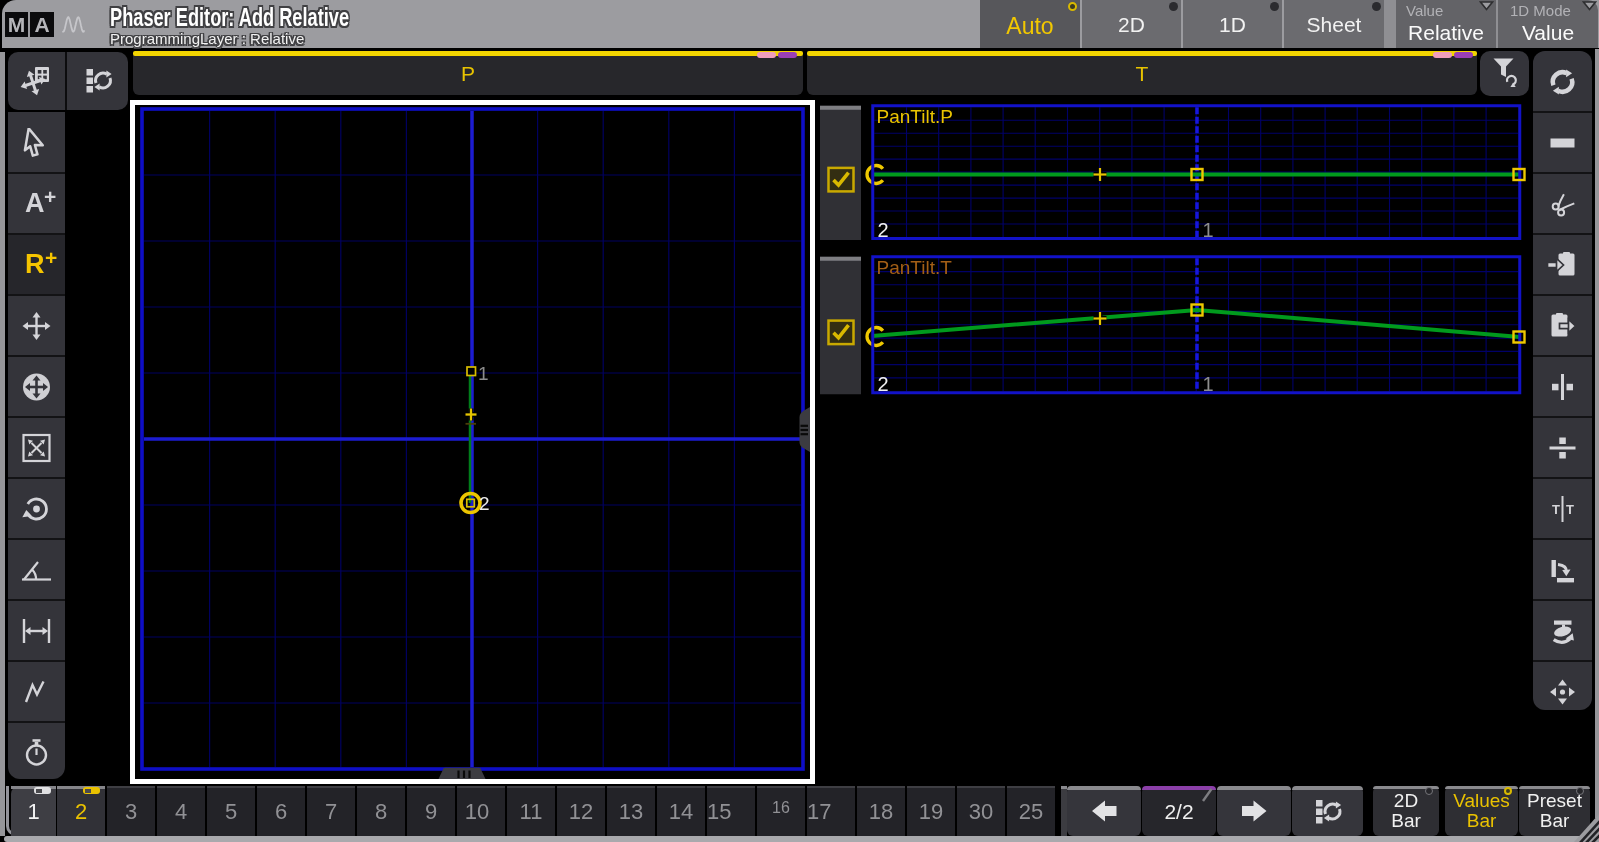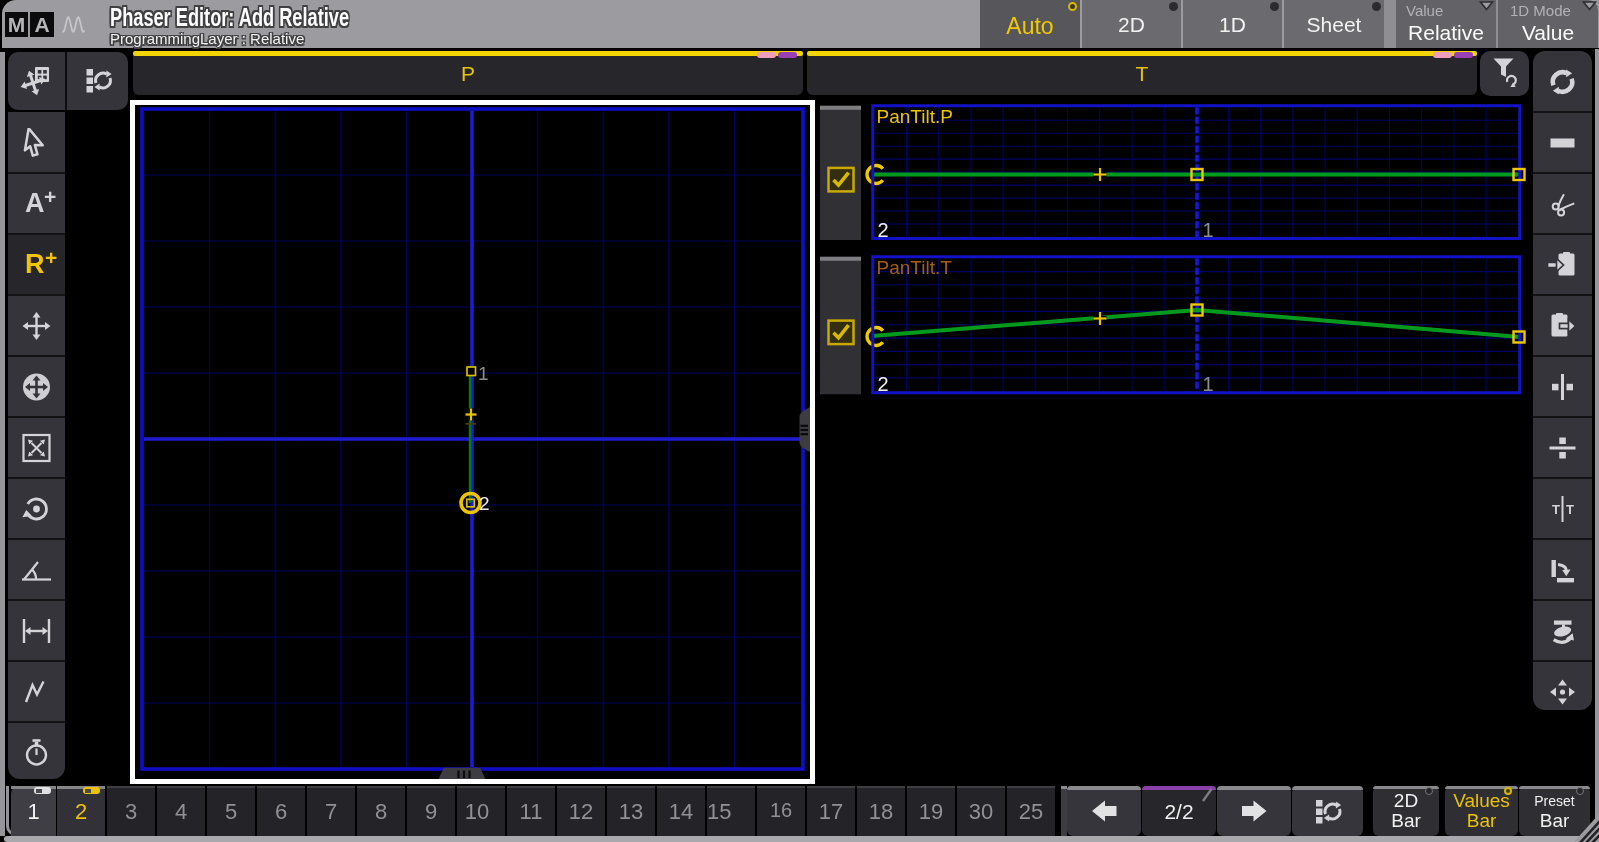--- a/index.html
+++ b/index.html
@@ -467,24 +467,24 @@
 <div style="position:absolute;left:607px;top:786px;width:48px;height:2px;background:#3e3e43"></div>
 <div style="position:absolute;left:607px;top:799px;font-size:22px;color:#919195;white-space:nowrap;transform:translateZ(0);width:48px;text-align:center;">13</div>
 <div style="position:absolute;left:657px;top:786px;width:48px;height:50px;background:#232328;border-radius:0"></div>
 <div style="position:absolute;left:657px;top:786px;width:48px;height:2px;background:#3e3e43"></div>
 <div style="position:absolute;left:657px;top:799px;font-size:22px;color:#919195;white-space:nowrap;transform:translateZ(0);width:48px;text-align:center;">14</div>
 <div style="position:absolute;left:707px;top:786px;width:48px;height:50px;background:#232328;border-radius:0"></div>
 <div style="position:absolute;left:707px;top:786px;width:48px;height:2px;background:#3e3e43"></div>
 <div style="position:absolute;left:707px;top:799px;font-size:22px;color:#919195;white-space:nowrap;transform:translateZ(0);width:48px;">15</div>
 <div style="position:absolute;left:757px;top:786px;width:48px;height:50px;background:#232328;border-radius:0"></div>
 <div style="position:absolute;left:757px;top:786px;width:48px;height:2px;background:#3e3e43"></div>
-<div style="position:absolute;left:757px;top:799px;font-size:20px;color:#919195;white-space:nowrap;transform:translateZ(0);width:48px;text-align:center;">16</div>
+<div style="position:absolute;left:757px;top:799px;font-size:16px;color:#919195;white-space:nowrap;transform:translateZ(0);width:48px;text-align:center;">16</div>
 <div style="position:absolute;left:807px;top:786px;width:48px;height:50px;background:#232328;border-radius:0"></div>
 <div style="position:absolute;left:807px;top:786px;width:48px;height:2px;background:#3e3e43"></div>
-<div style="position:absolute;left:807px;top:799px;font-size:22px;color:#919195;white-space:nowrap;transform:translateZ(0);width:48px;text-align:center;">17</div>
+<div style="position:absolute;left:807px;top:799px;font-size:22px;color:#919195;white-space:nowrap;transform:translateZ(0);width:48px;">17</div>
 <div style="position:absolute;left:857px;top:786px;width:48px;height:50px;background:#232328;border-radius:0"></div>
 <div style="position:absolute;left:857px;top:786px;width:48px;height:2px;background:#3e3e43"></div>
 <div style="position:absolute;left:857px;top:799px;font-size:22px;color:#919195;white-space:nowrap;transform:translateZ(0);width:48px;text-align:center;">18</div>
 <div style="position:absolute;left:907px;top:786px;width:48px;height:50px;background:#232328;border-radius:0"></div>
 <div style="position:absolute;left:907px;top:786px;width:48px;height:2px;background:#3e3e43"></div>
 <div style="position:absolute;left:907px;top:799px;font-size:22px;color:#919195;white-space:nowrap;transform:translateZ(0);width:48px;text-align:center;">19</div>
 <div style="position:absolute;left:957px;top:786px;width:48px;height:50px;background:#232328;border-radius:0"></div>
 <div style="position:absolute;left:957px;top:786px;width:48px;height:2px;background:#3e3e43"></div>
 <div style="position:absolute;left:957px;top:799px;font-size:22px;color:#919195;white-space:nowrap;transform:translateZ(0);width:48px;text-align:center;">30</div>
 <div style="position:absolute;left:1007px;top:786px;width:48px;height:50px;background:#232328;border-radius:0"></div>
@@ -528,21 +528,21 @@
 <div style="position:absolute;left:1373px;top:791px;font-size:19px;color:#f0f0f0;white-space:nowrap;transform:translateZ(0);width:66px;text-align:center;line-height:20px;">2D</div>
 <div style="position:absolute;left:1373px;top:811px;font-size:19px;color:#f0f0f0;white-space:nowrap;transform:translateZ(0);width:66px;text-align:center;line-height:20px;">Bar</div>
 <div style="position:absolute;left:1425px;top:786.5px;width:8px;height:8px;background:#26262a;border:1.5px solid #75757a;border-radius:50%"></div>
 <div style="position:absolute;left:1445px;top:786px;width:73px;height:50px;background:#2e2e33;border-radius:6px"></div>
 <div style="position:absolute;left:1445px;top:786px;width:73px;height:3px;background:#8a8a8e;border-radius:6px 6px 0 0"></div>
 <div style="position:absolute;left:1445px;top:791px;font-size:19px;color:#eac200;white-space:nowrap;transform:translateZ(0);width:73px;text-align:center;line-height:20px;">Values</div>
 <div style="position:absolute;left:1445px;top:811px;font-size:19px;color:#eac200;white-space:nowrap;transform:translateZ(0);width:73px;text-align:center;line-height:20px;">Bar</div>
 <div style="position:absolute;left:1504px;top:786.5px;width:8px;height:8px;border:2px solid #d9b900;border-radius:50%;background:#3a3a20"></div>
 <div style="position:absolute;left:1519px;top:786px;width:71px;height:50px;background:#2e2e33;border-radius:6px"></div>
 <div style="position:absolute;left:1519px;top:786px;width:71px;height:3px;background:#8a8a8e;border-radius:6px 6px 0 0"></div>
-<div style="position:absolute;left:1519px;top:791px;font-size:14px;color:#f0f0f0;white-space:nowrap;transform:translateZ(0);width:71px;text-align:center;line-height:20px;">Preset</div>
+<div style="position:absolute;left:1519px;top:791px;font-size:19px;color:#f0f0f0;white-space:nowrap;transform:translateZ(0);width:71px;text-align:center;line-height:20px;">Preset</div>
 <div style="position:absolute;left:1519px;top:811px;font-size:19px;color:#f0f0f0;white-space:nowrap;transform:translateZ(0);width:71px;text-align:center;line-height:20px;">Bar</div>
 <div style="position:absolute;left:1576px;top:786.5px;width:8px;height:8px;background:#26262a;border:1.5px solid #75757a;border-radius:50%"></div>
 <svg style="position:absolute;left:1572px;top:812px" width="27" height="30" viewBox="0 0 27 30">
 <defs>
       <clipPath id="rz">
         <polygon points="27,2 27,30 2,30"></polygon>
       </clipPath>
     </defs>
 <polygon points="27,2 27,30 2,30" fill="#9c9ca0"></polygon>
 <g stroke="#222226" stroke-width="2.6" clip-path="url(#rz)">

